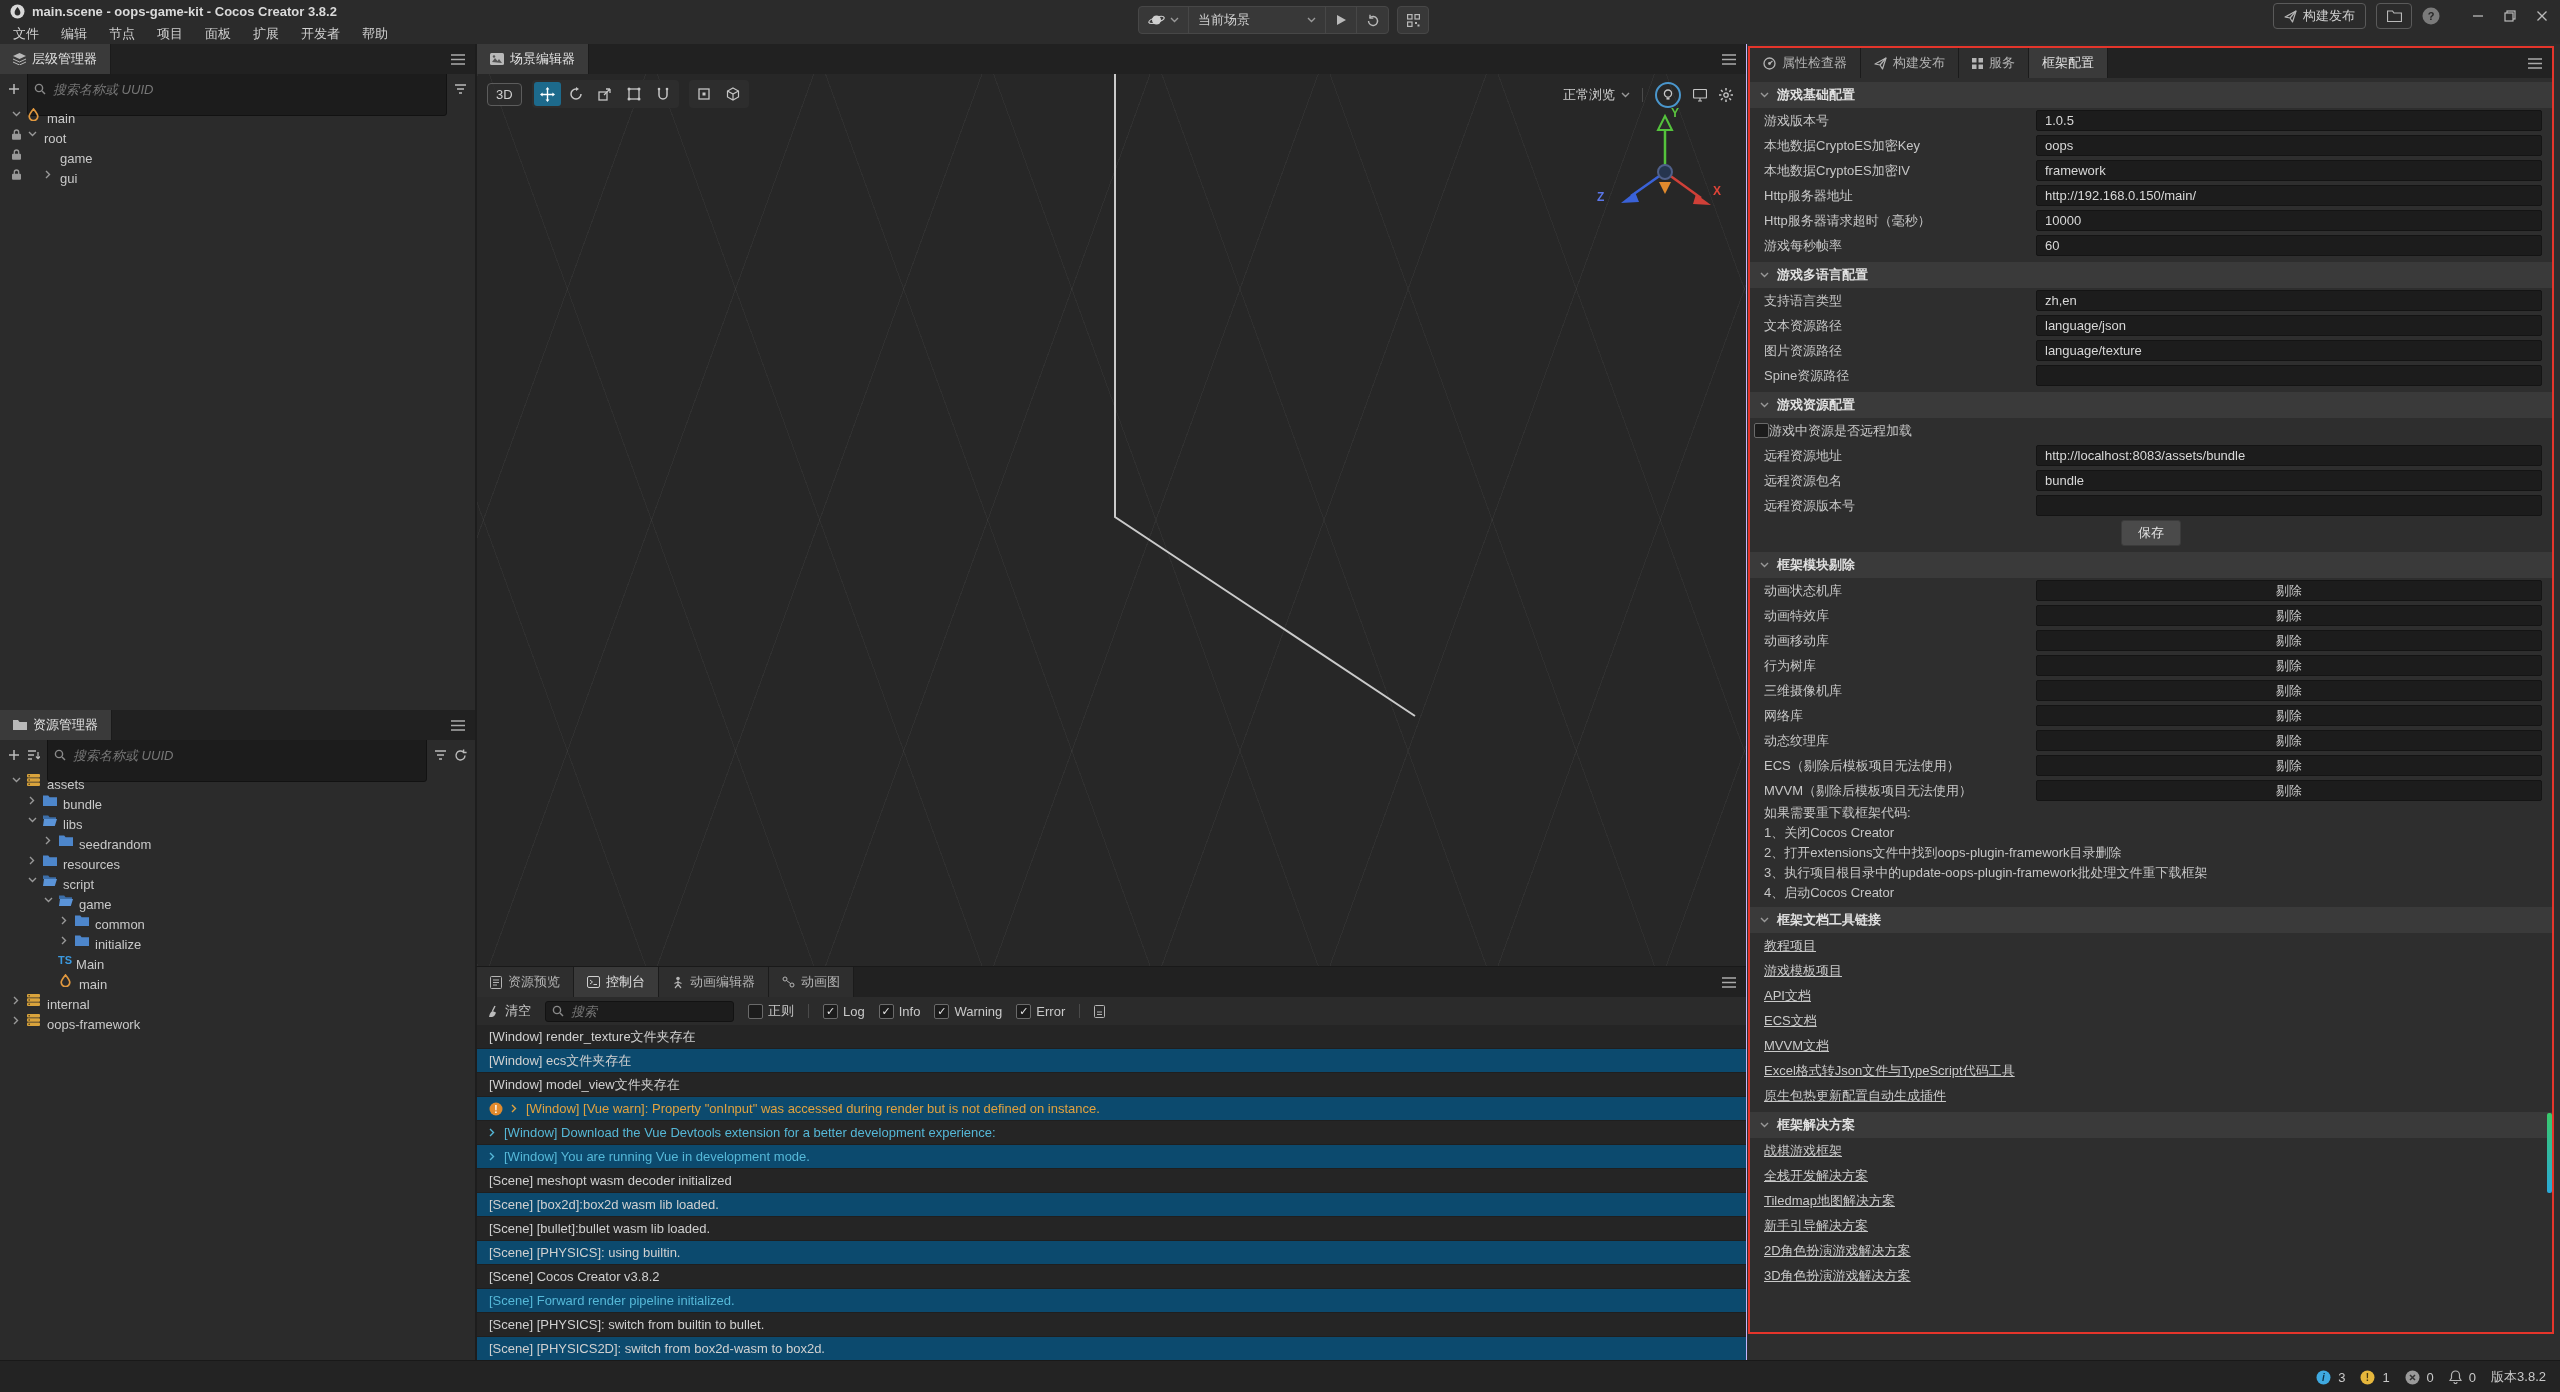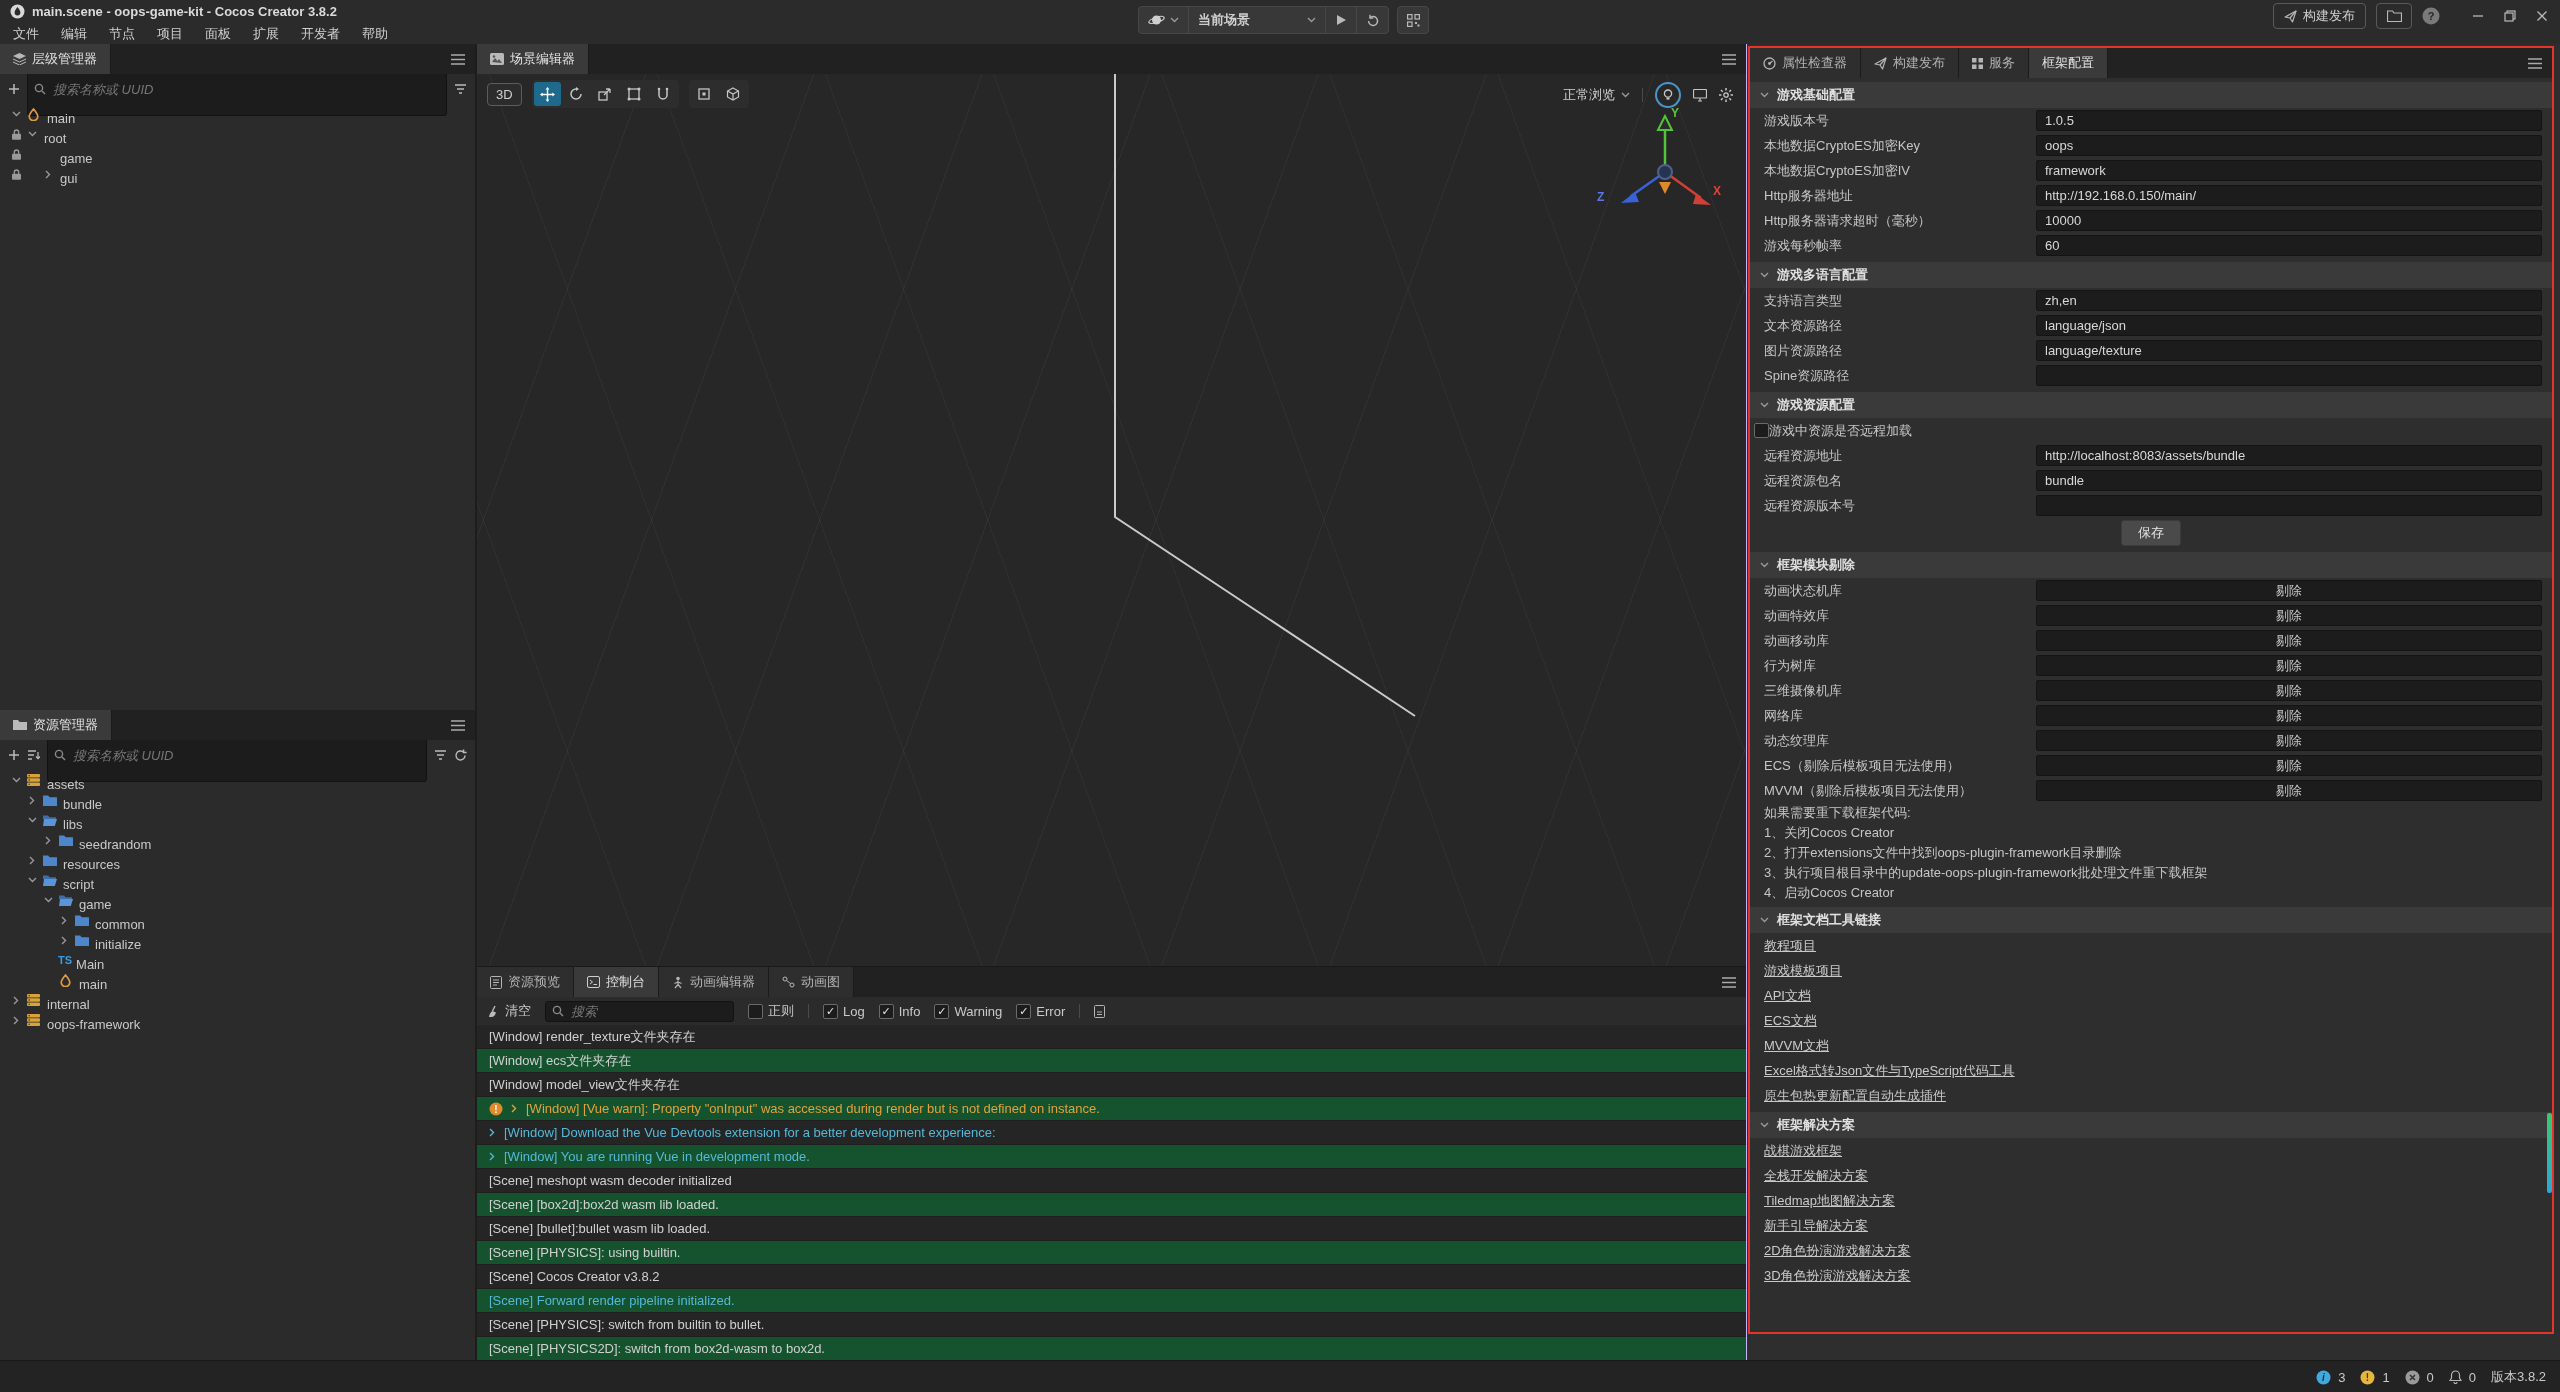--- a/index.html
+++ b/index.html
@@ -5,21 +5,21 @@
   html,body{margin:0;padding:0;}
   body{width:2560px;height:1392px;position:relative;overflow:hidden;background:#2b2b2b;
        font-family:"Liberation Sans",sans-serif;color:#ccc;-webkit-font-smoothing:antialiased;}
   .ic{display:inline-flex;align-items:center;justify-content:center;}
   
   #titlebar{position:absolute;left:0;top:0;width:2560px;height:24px;background:#2b2b2b;}
   #app-logo{position:absolute;left:10px;top:4px;}
   #app-title{position:absolute;left:32px;top:4px;font-size:13px;font-weight:bold;color:#dadada;white-space:nowrap;}
   #menubar{position:absolute;left:2px;top:24px;height:20px;display:flex;align-items:center;}
   .menu-item{padding:2px 11px;font-size:13px;color:#cfcfcf;}
-  #center-toolbar{position:absolute;left:1138px;top:6px;display:flex;align-items:flex-start;gap:8px;font-weight:bold;}
+  #center-toolbar{position:absolute;left:1138px;top:6px;display:flex;align-items:flex-start;gap:8px;}
   .tb-group{display:flex;align-items:center;background:#383838;border:1px solid #474747;border-radius:4px;height:26px;}
   .tb-seg{display:flex;align-items:center;gap:5px;padding:0 9px;height:100%;}
   .tb-seg + .tb-seg{border-left:1px solid #474747;}
   .scene-select{min-width:118px;font-size:13px;color:#cfcfcf;justify-content:space-between;display:flex;align-items:center;gap:26px;}
   .tb-sq{background:#383838;border:1px solid #474747;border-radius:4px;width:30px;height:26px;display:flex;align-items:center;justify-content:center;}
   #tb-right{position:absolute;right:8px;top:3px;display:flex;align-items:center;gap:10px;height:26px;}
   #build-btn{display:flex;align-items:center;gap:6px;border:1px solid #5a5a5a;border-radius:4px;padding:3px 10px;font-size:13px;color:#cfcfcf;}
   #open-folder-btn{border:1px solid #5a5a5a;border-radius:4px;width:34px;height:24px;display:flex;align-items:center;justify-content:center;}
   .win-controls{display:flex;align-items:center;gap:20px;margin-left:22px;margin-right:4px;}
   
@@ -61,21 +61,21 @@
   #console-panel{left:476px;top:966px;width:1270px;height:394px;border-left:1px solid #1d1d1d;border-top:1px solid #191919;background:#262626;}
   #console-toolbar{height:28px;display:flex;align-items:center;padding:0 10px;gap:14px;background:#2b2b2b;font-size:13px;color:#c9c9c9;}
   #console-search{width:175px;height:19px;background:#1c1c1c;border:1px solid #121212;border-radius:3px;display:flex;align-items:center;padding:0 6px;gap:5px;}
   #console-search input{flex:1;background:transparent;border:none;outline:none;color:#ddd;font-size:13px;font-family:inherit;min-width:5px;}
   .checkbox{width:13px;height:13px;background:#1c1c1c;border:1px solid #6a6a6a;border-radius:2px;display:inline-flex;align-items:center;justify-content:center;font-size:11px;color:#e8e8e8;line-height:13px;}
   .cb-wrap{display:flex;align-items:center;gap:5px;}
   .vsep{width:1px;height:14px;background:#4a4a4a;}
   #log-list{position:absolute;left:0;top:58px;right:0;bottom:0;}
   .log-row{height:23px;display:flex;align-items:center;padding-left:12px;font-size:13px;border-bottom:1px solid #1f1f1f;white-space:nowrap;overflow:hidden;}
   .log-row.odd{background:#252525;}
-  .log-row.even{background:#14532d;}
+  .log-row.even{background:#0c4a6e;}
   .t-log{color:#d0d0d0;} .t-warn{color:#e2a23f;} .t-info{color:#55b8d8;}
   .log-badge{margin-right:8px;display:inline-flex;}
   .log-chev{margin-right:9px;display:inline-flex;}
   .log-chev svg path{stroke:currentcolor;}
   
   #inspector-panel{left:1746px;top:44px;width:814px;height:1316px;background:#2e2e2e;border-left:1px solid #c4b5fd;}
   #inspector-frame{position:absolute;left:1px;top:2px;width:806px;height:1288px;border:2px solid #e5352b;box-sizing:border-box;}
   #inspector-tabs{height:30px;background:#222;display:flex;align-items:stretch;position:relative;}
   #inspector-body{position:absolute;left:0;top:30px;right:0;bottom:0;background:#2e2e2e;overflow:hidden;}
   .isec-header{height:26px;background:#3a3a3a;display:flex;align-items:center;gap:8px;padding-left:10px;font-size:13px;font-weight:bold;color:#e0e0e0;margin-top:4px;}

